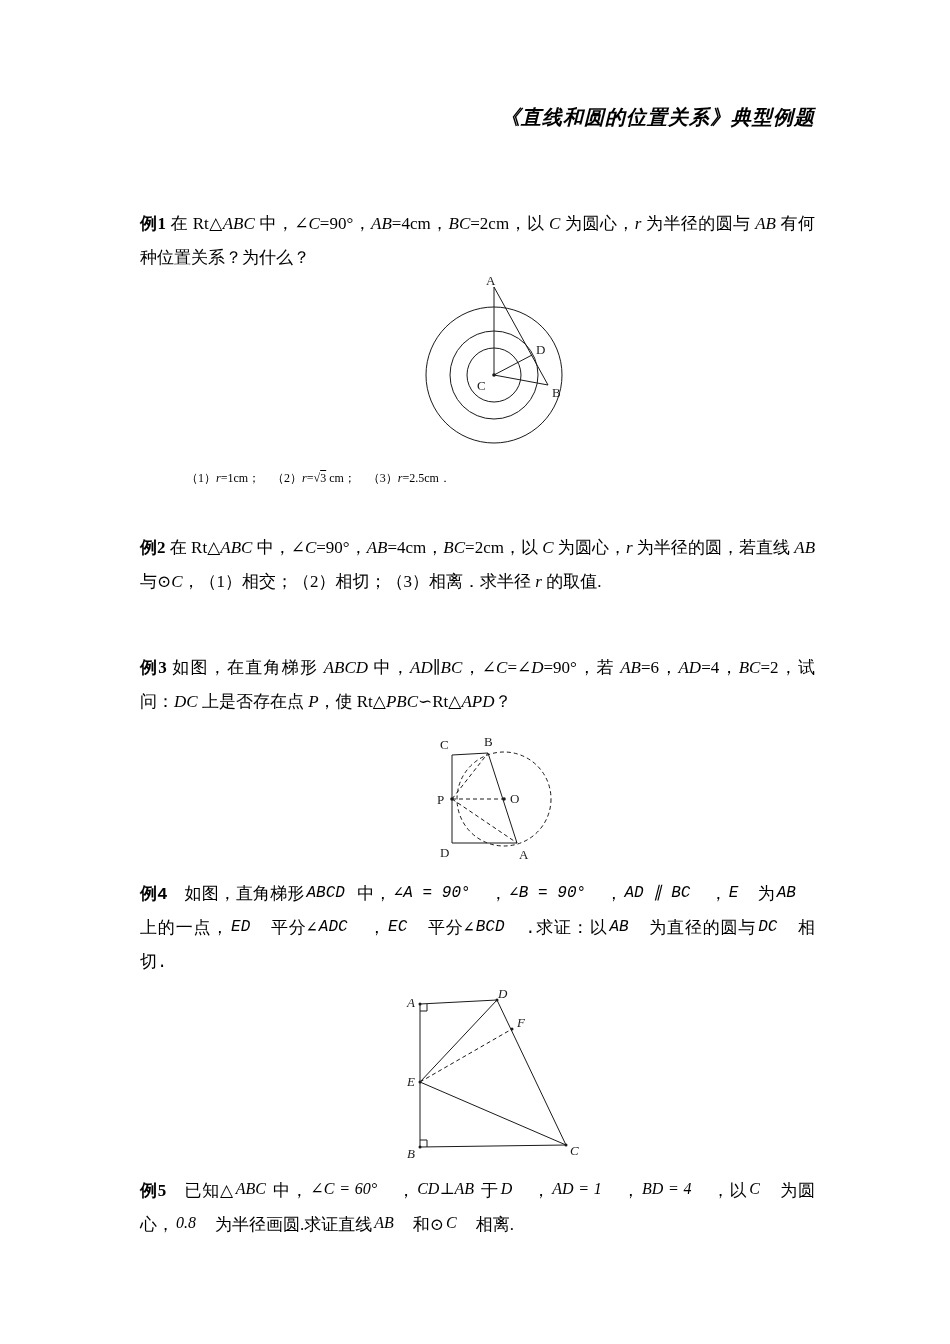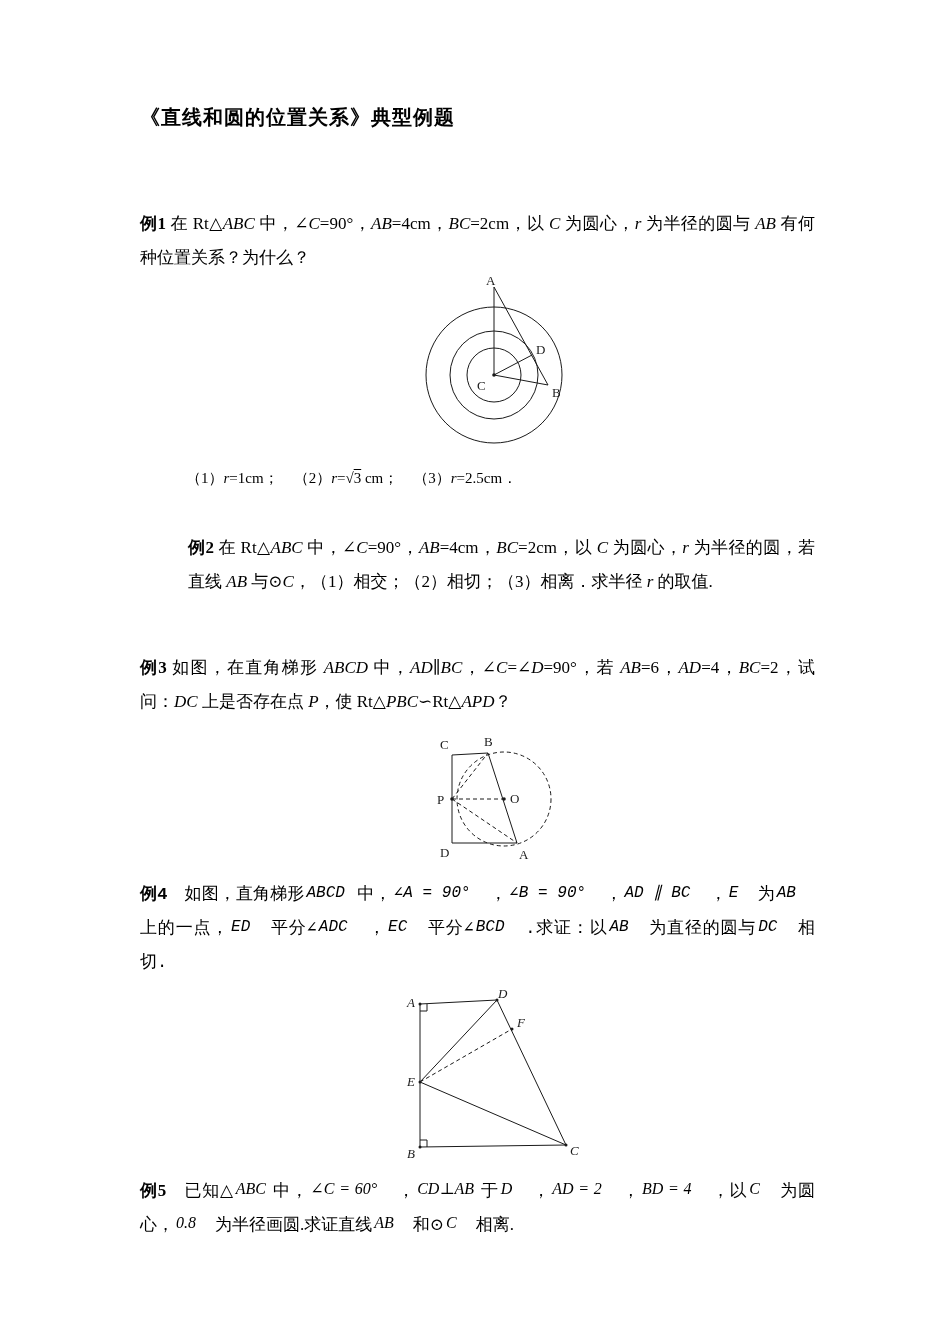--- a/index.html
+++ b/index.html
@@ -3,34 +3,34 @@
 <meta charset="utf-8">
 <style>
   * { margin:0; padding:0; box-sizing:border-box; }
   html,body { background:#ffffff; }
   body {
     width:950px; height:1344px; position:relative;
     font-family:"Liberation Serif","DejaVu Serif",serif;
     color:#000;
   }
   .page { position:absolute; inset:0; padding:104px 135px 0 140px; }
-  .title { font-size:20px; font-weight:bold; text-align:left; line-height:27px; letter-spacing:1px; }
+  .title { font-size:20px; font-weight:bold; text-align:right; line-height:27px; letter-spacing:1px;font-style:italic; }
   .para { font-size:17px; line-height:34px; text-align:justify; }
   .para b { font-weight:bold; }
   .para i { font-style:italic; }
   .m { font-style:italic; position:relative; top:-2px; font-size:16px; margin:0 2px; }
-  .options { font-size:15px; line-height:34px; padding-left:46px; }
+  .options { font-size:12px; line-height:34px; padding-left:46px; }
   .options i { font-style:italic; }
   .ov { text-decoration:overline; }
   .p1 { margin-top:76px; }
   .figwrap { text-align:left; }
   .fig1w { margin-top:0; height:182px; }
   .fig1w svg { position:relative; left:282px; }
   .optline { margin-top:4px; }
-  .p2 { margin-top:36px;margin-left:48px; }
+  .p2 { margin-top:36px; }
   .p3 { margin-top:52px; }
   .fig2w { margin-top:14px; height:135px; }
   .fig2w svg { position:relative; left:292px; }
   .p4 { margin-top:10px;font-family:Liberation Mono, monospace; }
   .fig3w { margin-top:10px; height:172px; }
   .fig3w svg { position:relative; left:258px; }
   .p5 { margin-top:12px; }
   svg { display:inline-block; }
   svg line, svg circle.c, svg path { stroke:#1a1a1a; stroke-width:1; fill:none; }
   svg .dash { stroke-dasharray:4 3; }
@@ -112,15 +112,15 @@
       <circle class="dot" cx="168" cy="155" r="1.5"></circle>
       <text class="it" x="9" y="17">A</text>
       <text class="it" x="100" y="8">D</text>
       <text class="it" x="119" y="37">F</text>
       <text class="it" x="9" y="96">E</text>
       <text class="it" x="9" y="168">B</text>
       <text class="it" x="172" y="165">C</text>
     </svg>
   </div>
 
-  <p class="para p5"><b>例5</b>　已知△<span class="m">ABC</span> 中，<span class="m">∠C = 60°</span>　，<span class="m">CD⊥AB</span> 于<span class="m">D</span>　，<span class="m">AD = 2</span>　，<span class="m">BD = 4</span>　，以<span class="m">C</span>　为圆心，<span class="m">0.8</span>　为半径画圆.求证直线<span class="m">AB</span>　和⊙<span class="m">C</span>　相离.</p>
+  <p class="para p5"><b>例5</b>　已知△<span class="m">ABC</span> 中，<span class="m">∠C = 60°</span>　，<span class="m">CD⊥AB</span> 于<span class="m">D</span>　，<span class="m">AD = 1</span>　，<span class="m">BD = 4</span>　，以<span class="m">C</span>　为圆心，<span class="m">0.8</span>　为半径画圆.求证直线<span class="m">AB</span>　和⊙<span class="m">C</span>　相离.</p>
 
 </div>
 
 </body></html>

